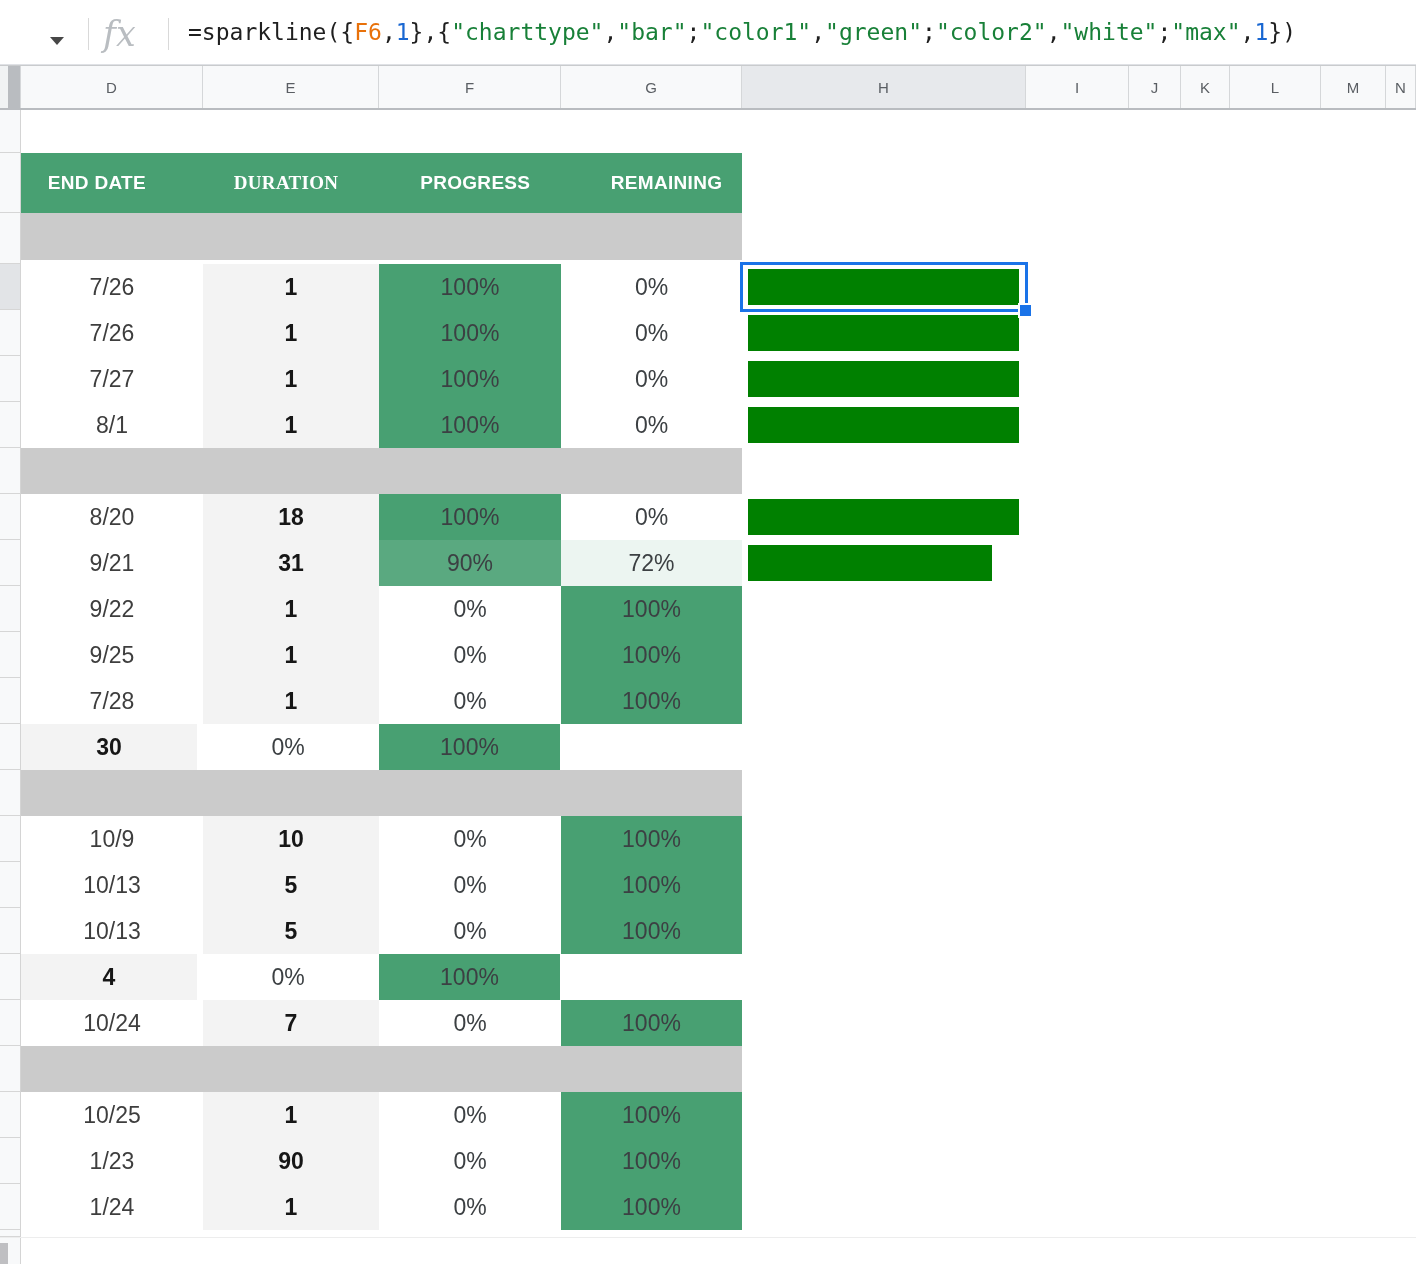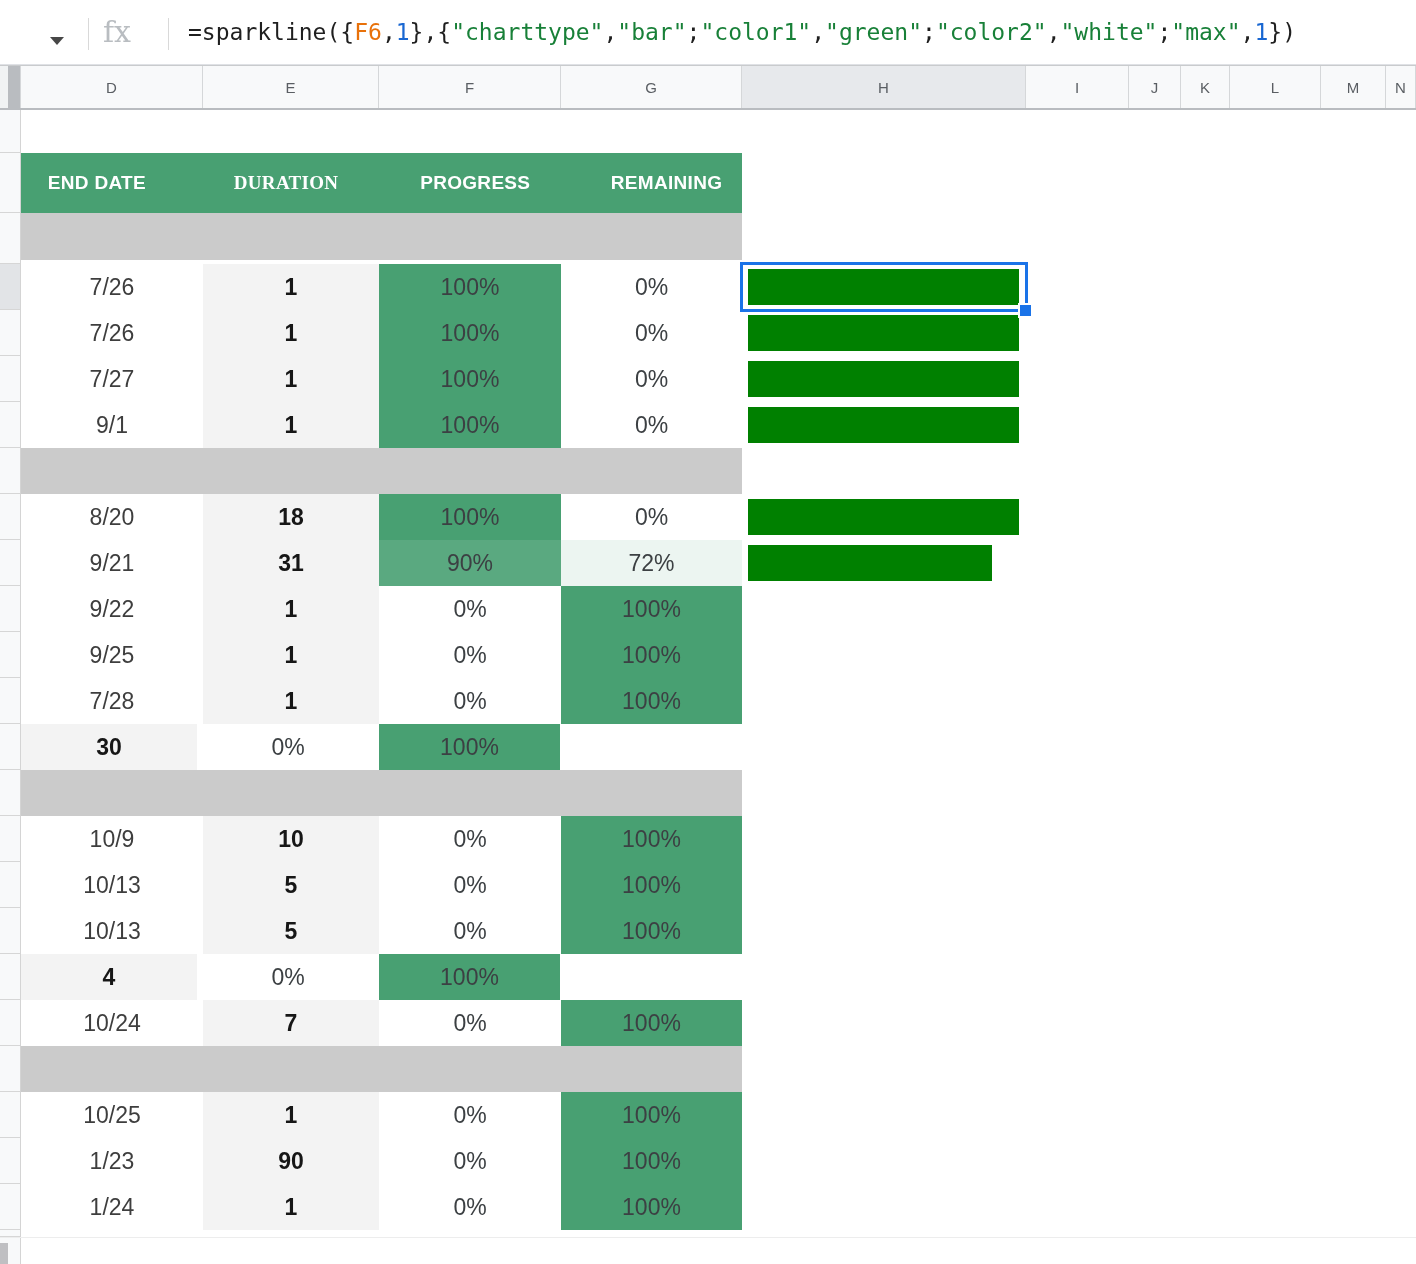--- a/index.html
+++ b/index.html
@@ -8,21 +8,21 @@
 
   
   .formula-bar{position:absolute;top:0;left:0;right:0;height:64px;background:#fff;
                border-bottom:1px solid #dfe1e5;}
   .fb-caret{position:absolute;left:50px;top:37px;width:0;height:0;
             border-left:7px solid transparent;border-right:7px solid transparent;
             border-top:8px solid #474747;cursor:pointer;}
   .fb-sep{position:absolute;width:1px;top:18px;height:32px;background:#d9d9d9;}
   .fb-sep.s1{left:88px;} .fb-sep.s2{left:168px;}
   .fx{position:absolute;left:103px;top:14px;font-family:"DejaVu Serif",serif;
-      font-size:30px;color:#b9bdc1;}
+      font-style:italic;font-size:35px;color:#b9bdc1;}
   .formula-text{position:absolute;left:188px;top:0;height:64px;line-height:64px;
                 font-family:"DejaVu Sans Mono",monospace;font-size:23px;color:#1f1f1f;white-space:pre;}
   .tok-default{color:#1f1f1f}.tok-orange{color:#e8710a}.tok-blue{color:#1967d2}.tok-green{color:#188038}
 
   
   .col-headers{position:absolute;top:65px;left:0;right:0;height:45px;background:#f8f9fa;
                border-top:1px solid #c9cbcd;border-bottom:2px solid #b9bcc0;
                box-sizing:border-box;display:flex;}
   .corner{width:21px;flex:0 0 21px;position:relative;background:#f1f3f4;
           border-right:1px solid #d5d7d9;box-sizing:border-box;}
@@ -151,21 +151,21 @@
       <div class="data-row">
         <div class="cell c-date">7/27</div>
         <div class="cell c-dur">1</div>
         <div class="cell c-prog" style="background: rgb(72, 160, 114);">100%</div>
         <div class="cell c-rem" style="background: rgba(72, 160, 114, 0);">0%</div>
         <div class="cell c-spark">
           <div class="bar" style="background: rgb(0, 128, 0); width: calc(100% - 13px);"></div>
         </div>
       </div>
       <div class="data-row">
-        <div class="cell c-date">9/1</div>
+        <div class="cell c-date">8/1</div>
         <div class="cell c-dur">1</div>
         <div class="cell c-prog" style="background: rgb(72, 160, 114);">100%</div>
         <div class="cell c-rem" style="background: rgba(72, 160, 114, 0);">0%</div>
         <div class="cell c-spark">
           <div class="bar" style="background: rgb(0, 128, 0); width: calc(100% - 13px);"></div>
         </div>
       </div>
       <div class="sep-row"></div>
       <div class="data-row">
         <div class="cell c-date">8/20</div>

